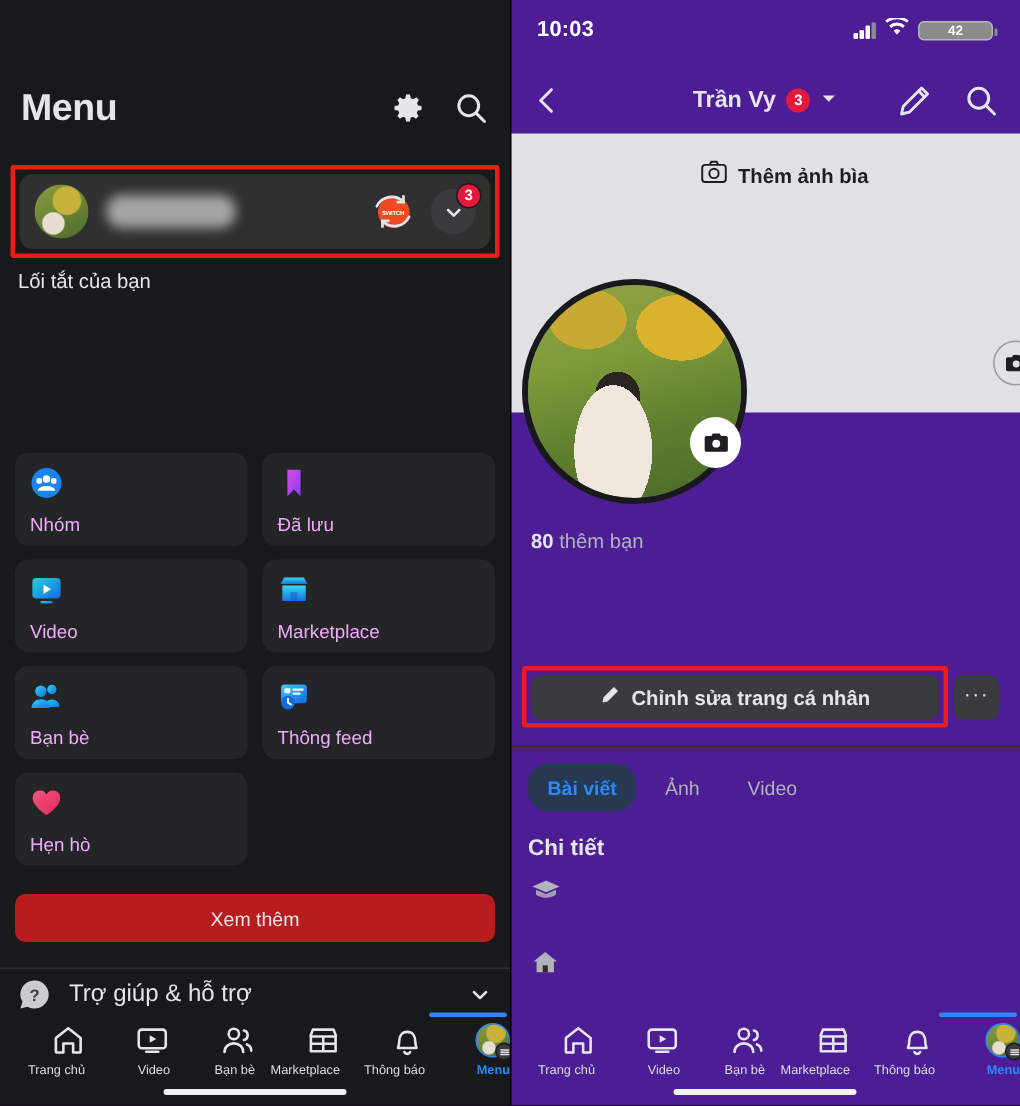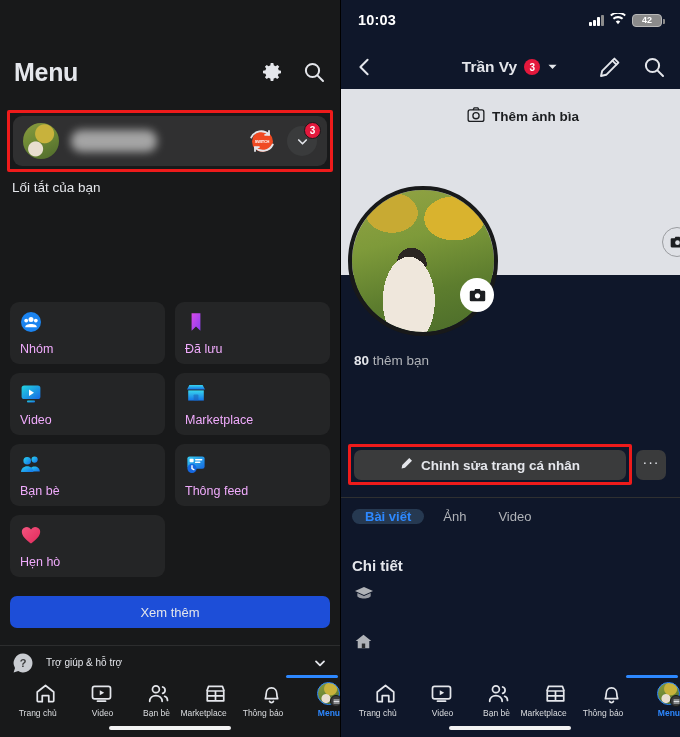--- a/index.html
+++ b/index.html
@@ -7,21 +7,21 @@
     width: 680px; height: 737px;
     background: #000;
     font-family: "Liberation Sans", sans-serif;
     overflow: hidden;
   }
   .screen { position: relative; width: 680px; height: 737px; display: flex; }
 
   
   .panel { position: relative; width: 340px; height: 737px; overflow: hidden; }
   .panel-left  { background: #18191a; }
-  .panel-right { background: #0f172a; }
+  .panel-right { background: #4c1d95; }
   .panel-divider { position: absolute; left: 340px; top: 0; width: 1px; height: 737px; background: #000; z-index: 50; }
 
   
   .menu-header {
     position: absolute; left: 0; top: 48px; width: 340px; height: 48px;
     display: flex; align-items: center; padding: 0 14px;
   }
   .menu-title { font-size: 25px; font-weight: bold; color: #e4e6eb; letter-spacing: -0.3px; }
   .menu-header-actions { margin-left: auto; display: flex; align-items: center; gap: 18px; }
   .hdr-ico { width: 24px; height: 24px; display: block; }
@@ -83,32 +83,32 @@
   }
   .menu-card {
     height: 62px; background: #242526; border-radius: 9px;
     padding: 9px 10px 0 10px;
   }
   .menu-card-icon { width: 22px; height: 22px; }
   .menu-card-label { margin-top: 5px; font-size: 12.5px; color: #f0abfc; }
 
   .see-more-btn {
     position: absolute; left: 10px; top: 596px; width: 320px; height: 32px;
-    background: #1d4ed8; border-radius: 7px; border: none;
+    background: #b91c1c; border-radius: 7px; border: none;
     color: #e4e6eb; font-size: 13px; font-family: inherit;
     display: flex; align-items: center; justify-content: center;
   }
 
   .help-row {
     position: absolute; left: 0; top: 645px; width: 340px; height: 34px;
     display: flex; align-items: center; padding: 0 12px;
     border-top: 1px solid #2c2d2e;
   }
   .help-icon { width: 22px; height: 22px; flex: none; }
-  .help-label { margin-left: 12px; font-size: 10px; color: #e4e6eb; }
+  .help-label { margin-left: 12px; font-size: 16px; color: #e4e6eb; }
   .help-chev { margin-left: auto; width: 16px; height: 16px; }
 
   
   .bottom-nav {
     position: absolute; left: 0; bottom: 0; width: 340px; height: 62px;
     display: flex; align-items: flex-start; padding-top: 7px;
   }
   .nav-item {
     flex: 1; display: flex; flex-direction: column; align-items: flex-end; gap: 3px;
     position: relative;
@@ -145,21 +145,21 @@
   }
   .status-time { font-size: 14.5px; font-weight: bold; color: #fff; letter-spacing: .2px; }
   .status-right { margin-left: auto; display: flex; align-items: center; gap: 6px; }
   .sig-bars { display: flex; align-items: flex-end; gap: 1.5px; height: 11px; }
   .sig-bars i { width: 2.6px; background: #fff; border-radius: .8px; display: block; }
   .sig-bars i:nth-child(1){ height: 4px; }
   .sig-bars i:nth-child(2){ height: 6px; }
   .sig-bars i:nth-child(3){ height: 8.5px; }
   .sig-bars i:nth-child(4){ height: 11px; background: #8b8b8b; }
   .battery {
-    width: 30px; height: 13px; border: 1.4px solid #b8b8b8; border-radius: 4px;
+    width: 50px; height: 13px; border: 1.4px solid #b8b8b8; border-radius: 4px;
     background: #8b8b8b; position: relative;
     display: flex; align-items: center; justify-content: center;
   }
   .battery::after {
     content: ""; position: absolute; right: -3.5px; top: 4px;
     width: 2px; height: 5px; background: #8b8b8b; border-radius: 0 1px 1px 0;
   }
   .battery span { font-size: 9px; font-weight: bold; color: #fff; }
 
   
@@ -244,21 +244,21 @@
   }
   .sep-line {
     position: absolute; left: 0; top: 497px; width: 340px; height: 1px; background: #2f3031;
   }
 
   
   .prof-tabs {
     position: absolute; left: 12px; top: 509px; display: flex; align-items: center; gap: 6px;
   }
   .ptab {
-    height: 15px; padding: 0 13px; border-radius: 14px; border: none;
+    height: 32px; padding: 0 13px; border-radius: 14px; border: none;
     background: transparent; color: #b0b3b8; font-size: 13px; font-family: inherit;
     display: flex; align-items: center;
   }
   .ptab.active { background: #263951; color: #2d88ff; font-weight: bold; }
 
   .details-title {
     position: absolute; left: 12px; top: 557px;
     font-size: 15px; font-weight: bold; color: #e4e6eb;
   }
   .detail-row { position: absolute; left: 14px; width: 300px; height: 22px; }

